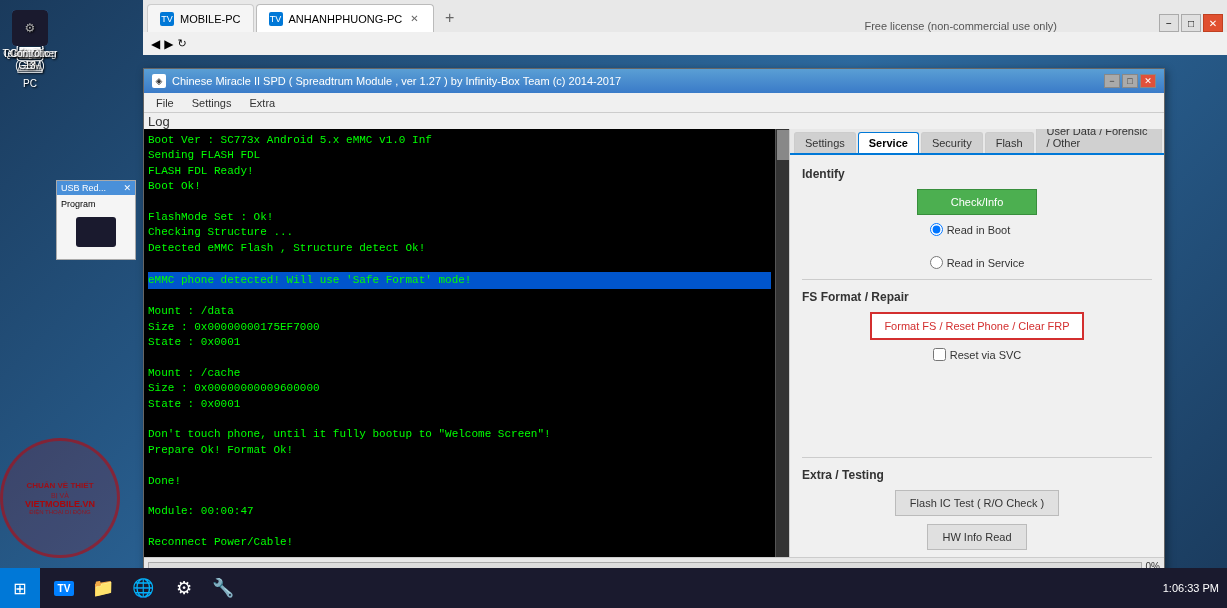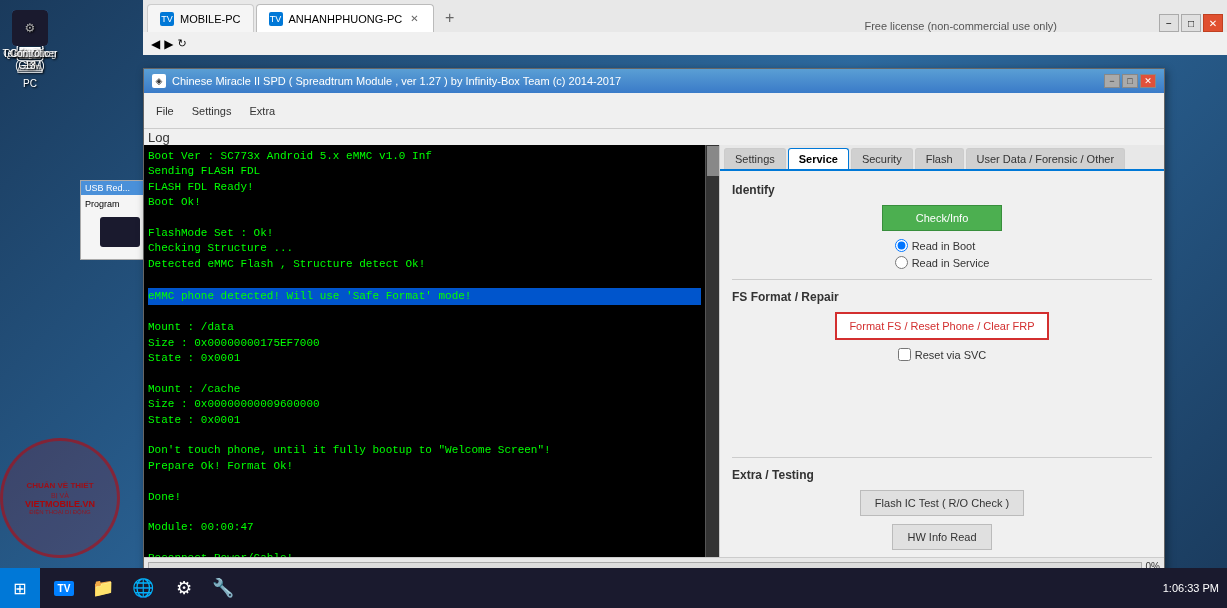--- a/index.html
+++ b/index.html
@@ -227,21 +227,21 @@
       color: #333;
     }
 
     .title-btn.close-btn {
       background: #e0513a;
       color: white;
     }
 
     
     .app-menubar {
-      height: 36px;
+      height: 20px;
       background: #f0f0f0;
       display: flex;
       align-items: center;
       padding: 0 4px;
       border-bottom: 1px solid #ccc;
       gap: 2px;
     }
 
     .menu-item {
       padding: 2px 8px;
@@ -263,21 +263,21 @@
 
     
     .app-content {
       display: flex;
       flex: 1;
       overflow: hidden;
     }
 
     
     .console-panel {
-      width: 575px;
+      width: 645px;
       background: #000;
       color: #00ff00;
       font-family: 'Courier New', monospace;
       font-size: 11px;
       padding: 4px;
       overflow: hidden;
       position: relative;
       line-height: 1.4;
     }
 
@@ -401,21 +401,21 @@
       border: 1px solid #bbb;
       padding: 6px 14px;
       font-size: 11px;
       cursor: pointer;
     }
 
     
     .radio-group {
       display: flex;
       flex-direction: column;
-      gap: 4px;
+      gap: 20px;
       justify-content: space-between;
     }
 
     .radio-item {
       display: flex;
       align-items: center;
       gap: 4px;
       font-size: 11px;
       color: #333;
     }
@@ -499,21 +499,21 @@
       gap: 10px;
       padding-top: 10px;
       align-items: center;
       z-index: 40;
     }
 
     
     .usb-panel {
       position: absolute;
       top: 180px;
-      left: 80px;
+      left: 56px;
       width: 80px;
       height: 80px;
       background: #f5f5f5;
       border: 1px solid #aaa;
       z-index: 55;
       font-size: 10px;
       overflow: hidden;
     }
 
     .usb-panel-title {

